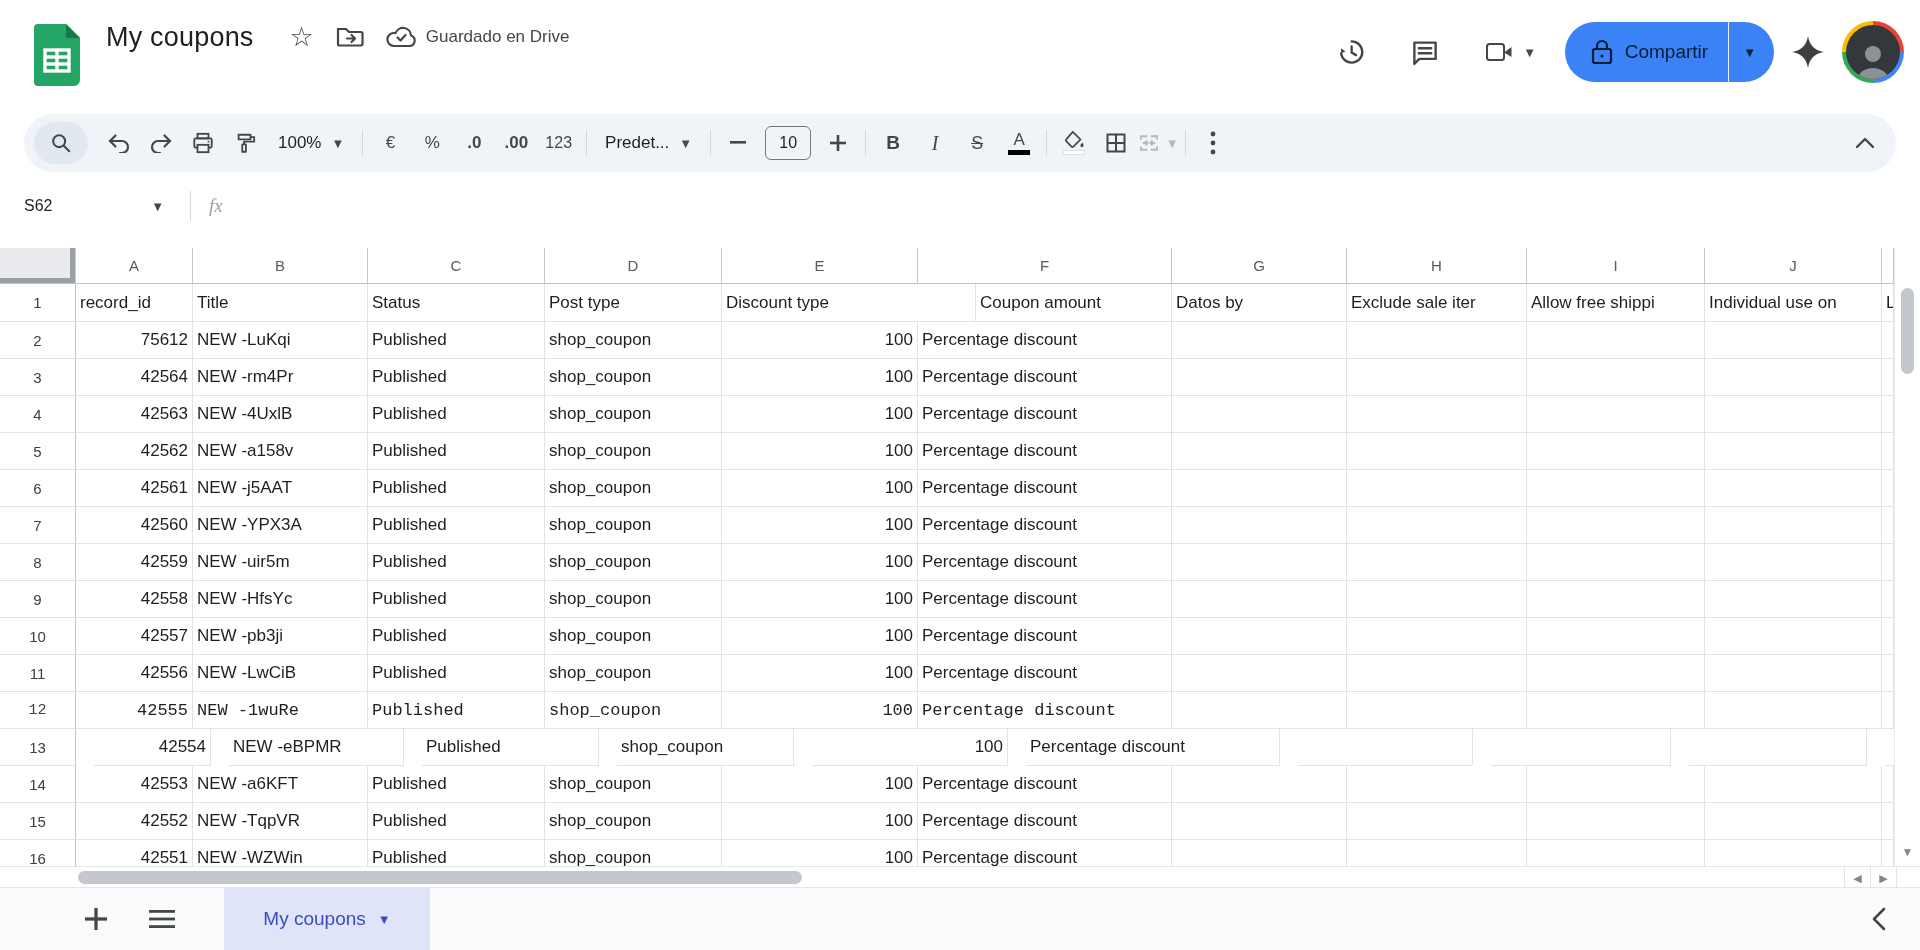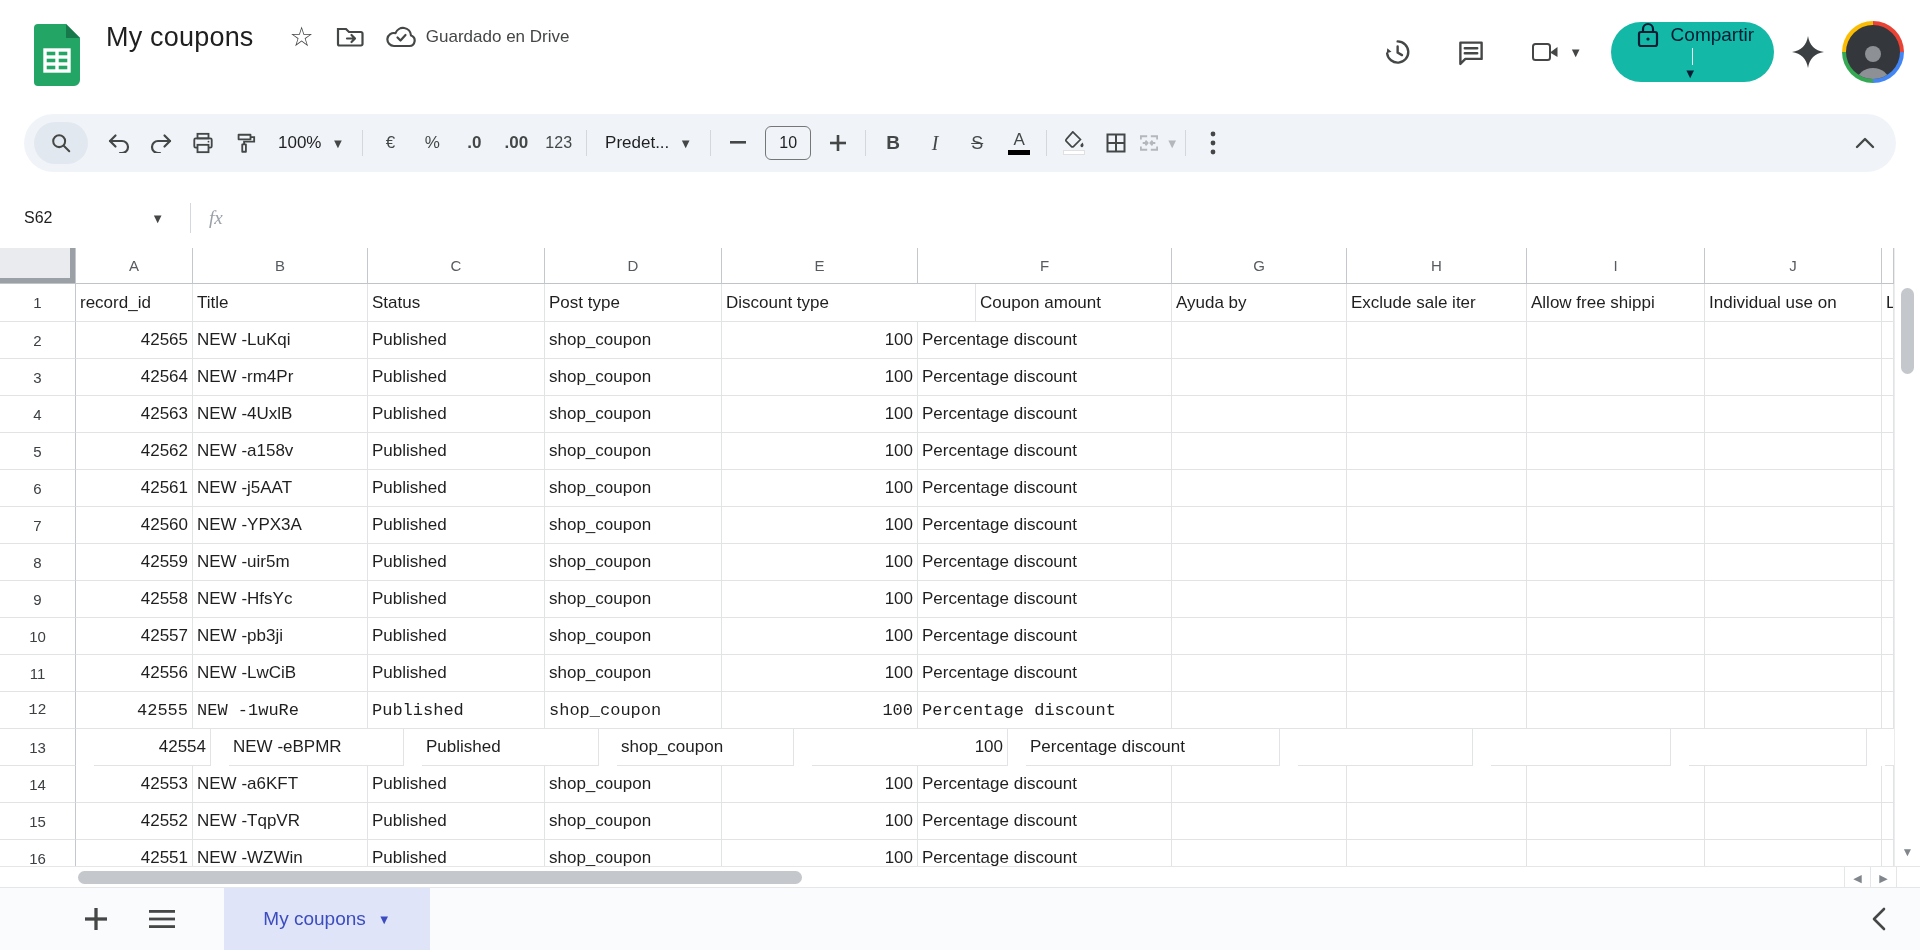--- a/index.html
+++ b/index.html
@@ -46,21 +46,21 @@
   .fmt-letter { font-size:19px; color:#444746; }
   #bold-btn span { font-weight:700; font-size:19px; }
   #italic-btn span { font-style:italic; font-family:"Liberation Serif", serif; font-size:20px; }
   #strike-btn span { text-decoration:line-through; font-size:18px; }
   .letter-bar { display:flex; flex-direction:column; align-items:center; line-height:1; }
   .letter-bar .bar { width:22px; height:5px; margin-top:2px; }
   #merge-btn { color:#b4b8bc; }
   #toolbar-collapse { margin-left:auto; }
 
   
-  #formula-bar { left:0; top:184px; width:1920px; height:68px; background:#fff; display:flex; align-items:center; }
+  #formula-bar { left:0; top:172px; width:1920px; height:68px; background:#fff; display:flex; align-items:center; }
   #name-box { width:140px; margin-left:24px; display:flex; align-items:center; justify-content:space-between; }
   #name-box-value { font-size:16px; color:#1f1f1f; }
   #fx-sep { width:1px; height:30px; background:#d4d8dd; margin:0 18px 0 26px; }
   #fx-label { font-style:italic; font-family:"Liberation Serif", serif; color:#9aa0a6; font-size:19px; }
 
   
   #grid { left:0; top:248px; width:1920px; height:618px; overflow:hidden; background:#fff; }
   .grow { display:flex; }
   .gc { flex:none; overflow:hidden; white-space:nowrap; font-size:17px; display:flex; align-items:center;
     border-right:1px solid #e2e3e5; border-bottom:1px solid #e2e3e5; padding:0 4px; background:#fff; }
@@ -139,21 +139,21 @@
           <path d="M7 9 h10 M7 13 h10" stroke-linecap="round"></path>
         </svg>
       </div>
       <div class="tr-btn" style="margin-left:26px; width:72px">
         <svg width="30" height="24" viewBox="0 0 30 24" fill="none" stroke="#444746" stroke-width="2">
           <rect x="2" y="4" width="17" height="16" rx="2.5"></rect>
           <path d="M19 12.5 l7.5 -5.5 v10 z" fill="#444746" stroke="none"></path>
         </svg>
         <span class="caret" style="margin-left:8px">▼</span>
       </div>
-      <div id="share-pill" style="background: #14b8a6; flex-direction: column;">
+      <div id="share-pill" style="background: #3b82f6;">
         <div id="share-main">
           <svg width="22" height="26" viewBox="0 0 22 26" fill="none" stroke="#001d35" stroke-width="2.2">
             <rect x="2" y="10" width="18" height="14" rx="2"></rect>
             <path d="M6 10 V7 a5 5 0 0 1 10 0 v3"></path>
             <circle cx="11" cy="17" r="1.6" fill="#001d35" stroke="none"></circle>
           </svg>
           <span id="share-label" style="color: rgb(0, 29, 53);">Compartir</span>
         </div>
         <div id="share-split"></div>
         <div id="share-caret">
@@ -321,29 +321,29 @@
         <div class="gc " style="width: 12px;"></div>
       </div>
       <div class="grow" style="height: 38px;">
         <div class="gc rownum" style="width: 76px;">1</div>
         <div class="gc txt" style="width: 117px;">record_id</div>
         <div class="gc txt" style="width: 175px;">Title</div>
         <div class="gc txt" style="width: 177px;">Status</div>
         <div class="gc txt" style="width: 177px;">Post type</div>
         <div class="gc txt" style="width: 254px;">Discount type</div>
         <div class="gc txt" style="width: 196px;">Coupon amount</div>
-        <div class="gc txt" style="width: 175px;">Ayuda by</div>
+        <div class="gc txt" style="width: 175px;">Datos by</div>
         <div class="gc txt" style="width: 180px;">Exclude sale iter</div>
         <div class="gc txt" style="width: 178px;">Allow free shippi</div>
         <div class="gc txt" style="width: 177px;">Individual use on</div>
         <div class="gc txt" style="width: 12px;">L</div>
       </div>
       <div class="grow" style="height: 37px;">
         <div class="gc rownum" style="width: 76px;">2</div>
-        <div class="gc num" style="width: 117px;">42565</div>
+        <div class="gc num" style="width: 117px;">75612</div>
         <div class="gc txt" style="width: 175px;">NEW -LuKqi</div>
         <div class="gc txt" style="width: 177px;">Published</div>
         <div class="gc txt" style="width: 177px;">shop_coupon</div>
         <div class="gc num" style="width: 196px;">100</div>
         <div class="gc txt" style="width: 254px;">Percentage discount</div>
         <div class="gc txt" style="width: 175px;"></div>
         <div class="gc txt" style="width: 180px;"></div>
         <div class="gc txt" style="width: 178px;"></div>
         <div class="gc txt" style="width: 177px;"></div>
         <div class="gc txt" style="width: 12px;"></div>

